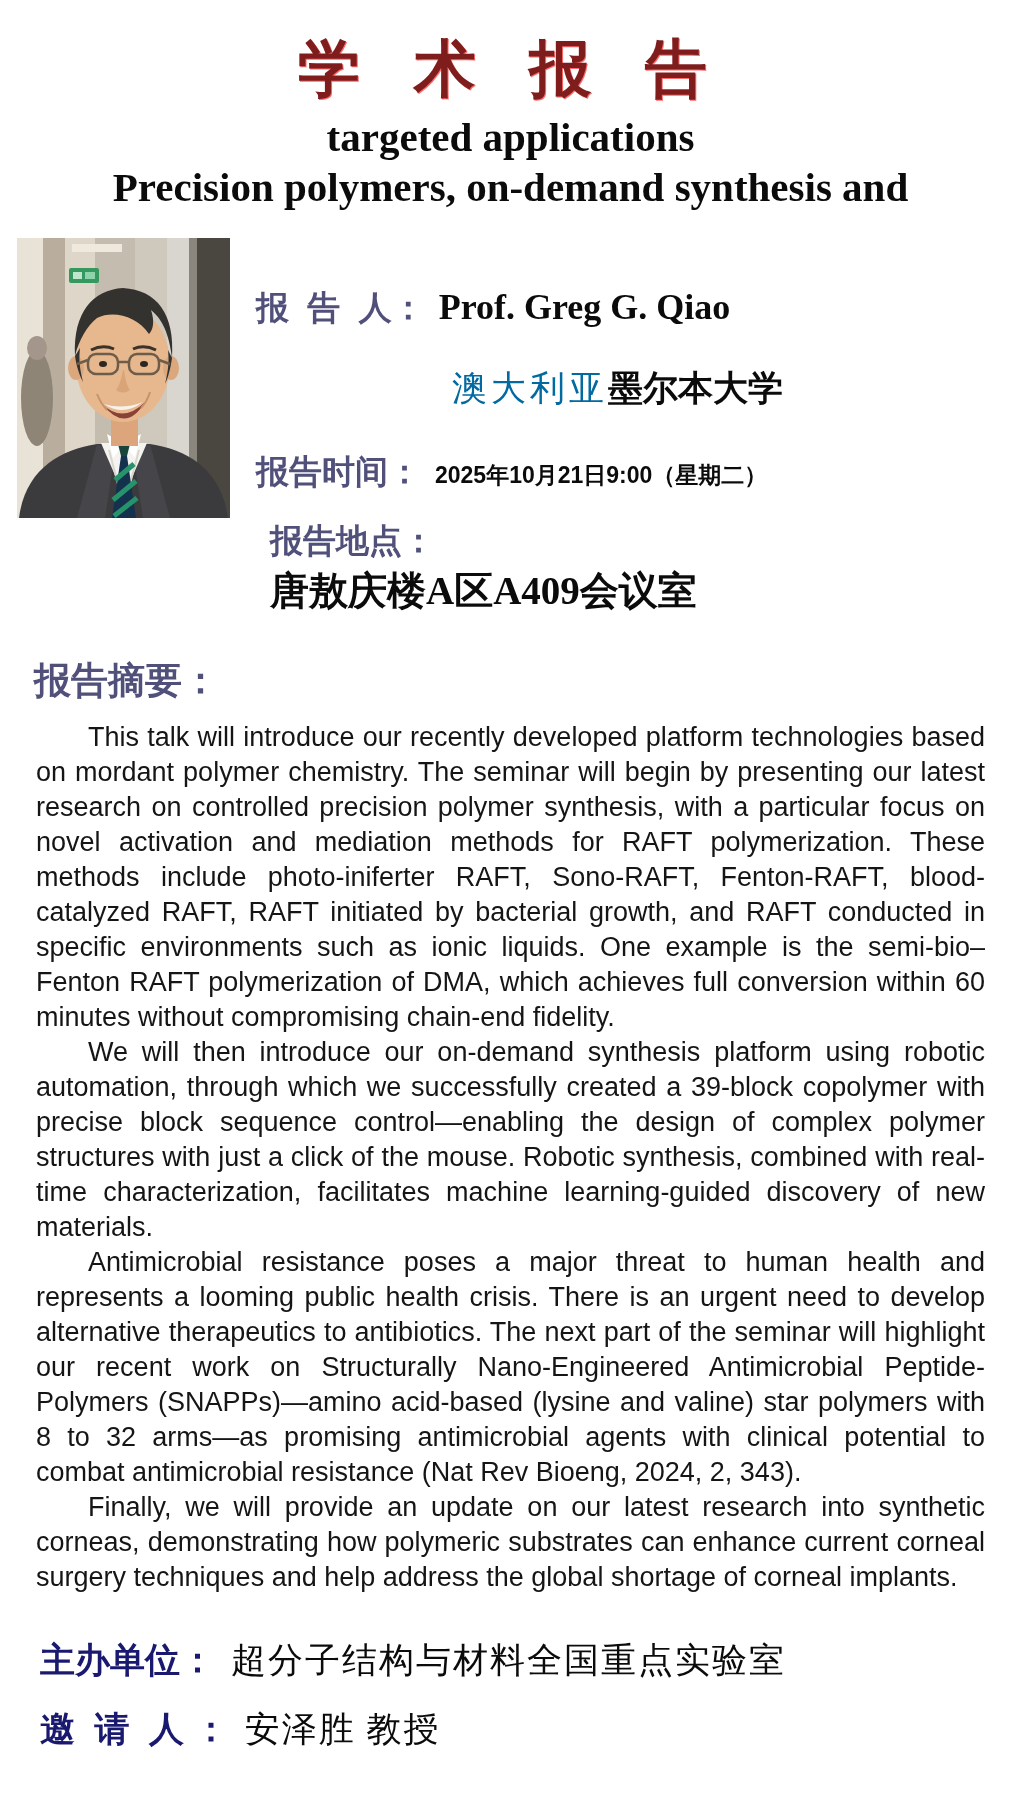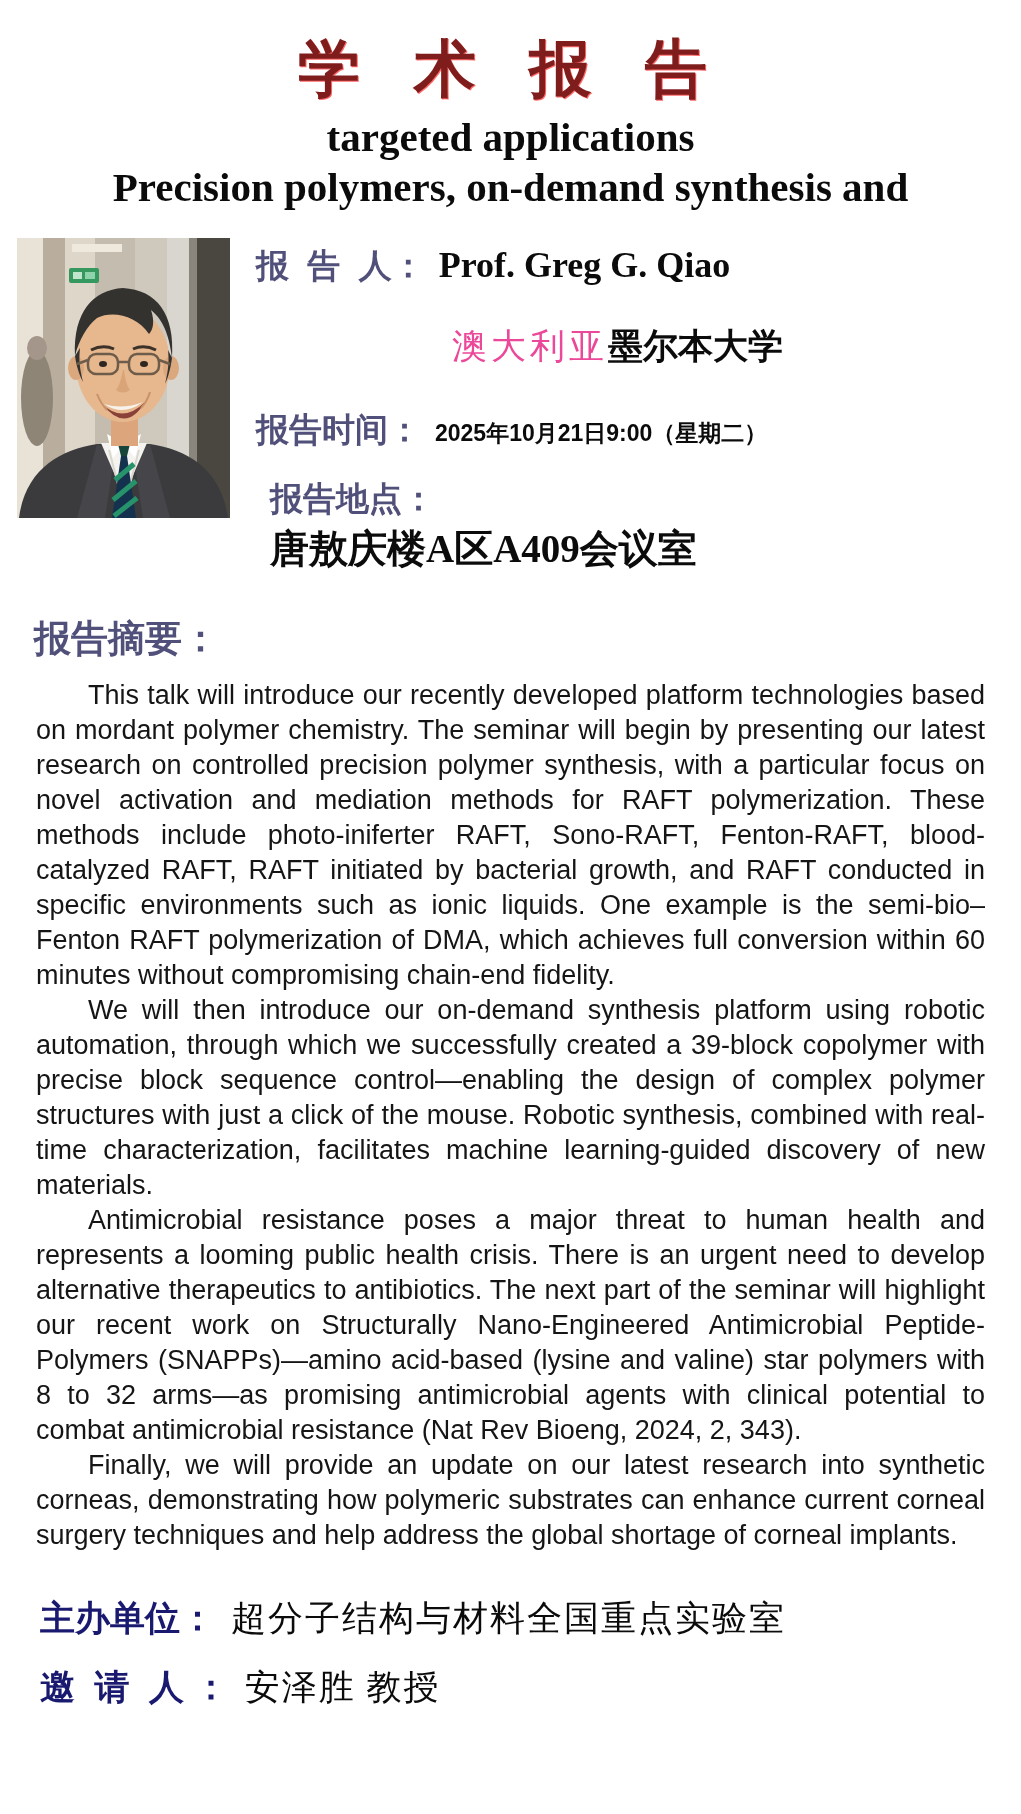--- a/index.html
+++ b/index.html
@@ -47,20 +47,21 @@
     flex: 0 0 auto;
     width: 213px;
     height: 280px;
     overflow: hidden;
     background: #d8d2c8;
   }
   .info-col {
     flex: 1 1 auto;
     margin-left: 26px;
     padding-top: 6px;
+    margin-top: 42px;
   }
   .info-row {
     display: flex;
     align-items: baseline;
     white-space: nowrap;
   }
   .info-label {
     font-family: "Liberation Sans", sans-serif;
     font-weight: bold;
     font-size: 33px;
@@ -76,21 +77,21 @@
   }
   .affil-row {
     margin-top: 34px;
     padding-left: 196px;
     font-size: 35px;
     white-space: nowrap;
   }
   .affil-regular {
     font-family: "Liberation Serif", serif;
     font-weight: normal;
-    color: #ec4899;
+    color: #0369a1;
     letter-spacing: 4px;
   }
   .affil-bold {
     font-family: "Liberation Sans", sans-serif;
     font-weight: bold;
     color: #0b0b0b;
   }
   .time-row { margin-top: 38px; }
   .time-value {
     margin-left: 14px;

